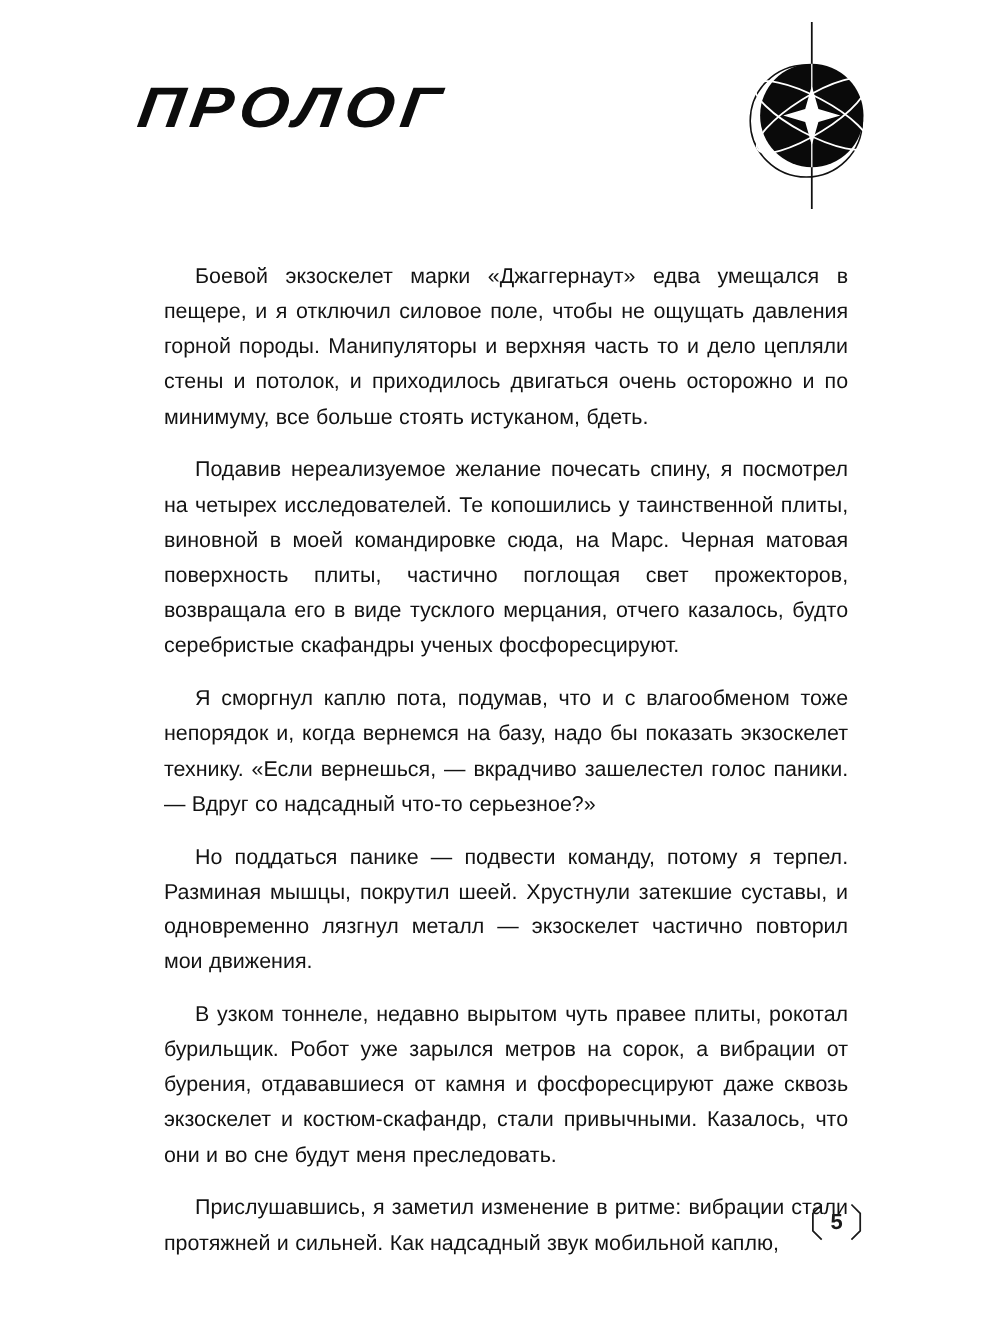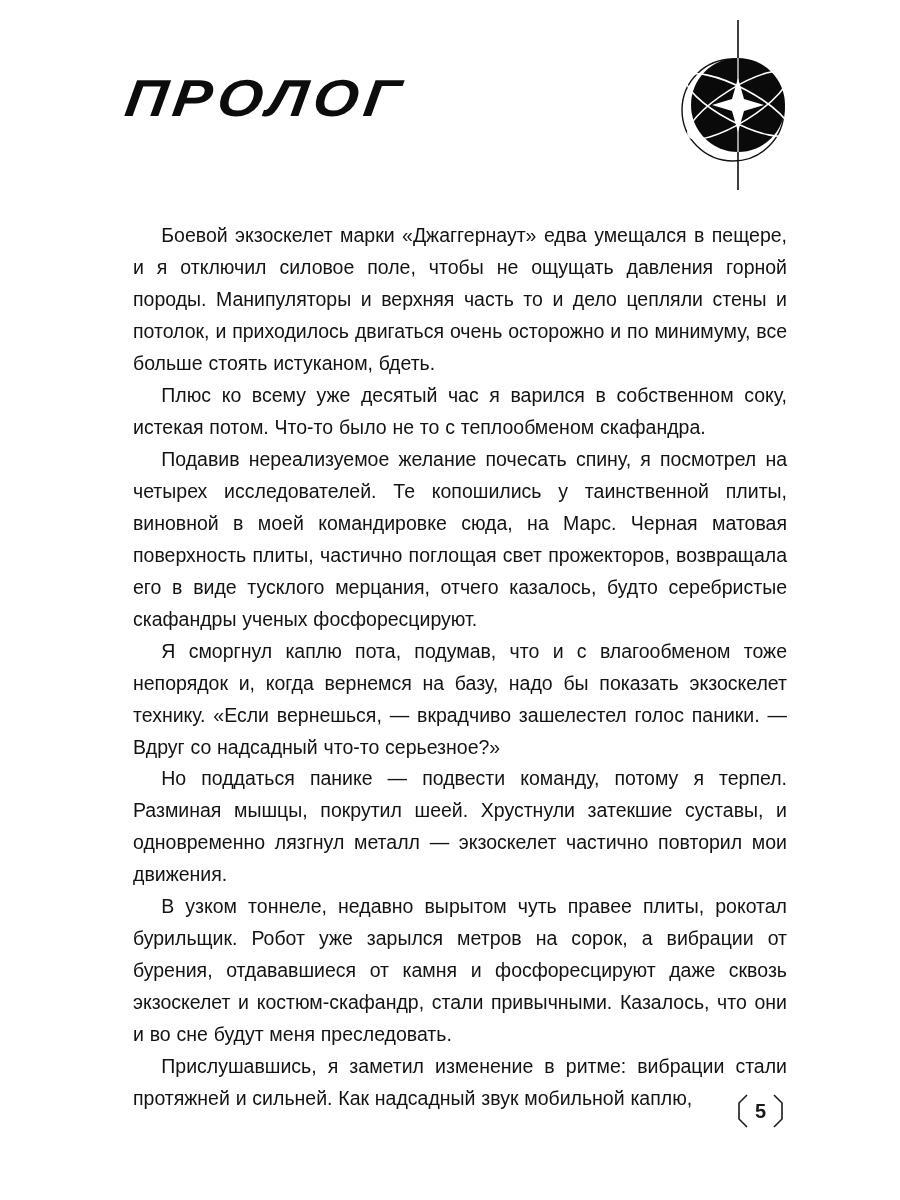--- a/index.html
+++ b/index.html
@@ -45,21 +45,21 @@
     position: absolute;
     left: 133px;
     top: 220px;
     width: 654px;
     font-size: 19.5px;
     line-height: 1.64;
     text-align: justify;
     color: #131313;
   }
   .text-block p {
-    margin: 0;
+    margin: 16px;
     padding: 0;
     text-indent: 1.45em;
     word-spacing: 0.02em;
   }
 
   
   .page-num-wrap {
     position: absolute;
     left: 736px;
     top: 1094px;
@@ -98,21 +98,20 @@
     </g>
 
     <line x1="66" y1="38" x2="66" y2="132" stroke="#ffffff" stroke-width="1.2"></line>
 
     <path d="M66 58 L72 79 L92 85 L72 91 L66 112 L60 91 L40 85 L60 79 Z" fill="#ffffff"></path>
   </svg>
 </div>
 
 <div class="text-block" id="paragraphs">
     <p>Боевой экзоскелет марки «Джаггернаут» едва умещался в пещере, и я отключил силовое поле, чтобы не ощущать давления горной породы. Манипуляторы и верхняя часть то и дело цепляли стены и потолок, и приходилось двигаться очень осторожно и по минимуму, все больше стоять истуканом, бдеть.</p>
-    <p>Плюс ко всему уже десятый час я варился в собственном соку, истекая потом. Что-то было не то с теплообменом скафандра.</p>
     <p>Подавив нереализуемое желание почесать спину, я посмотрел на четырех исследователей. Те копошились у таинственной плиты, виновной в моей командировке сюда, на Марс. Черная матовая поверхность плиты, частично поглощая свет прожекторов, возвращала его в виде тусклого мерцания, отчего казалось, будто серебристые скафандры ученых фосфоресцируют.</p>
     <p>Я сморгнул каплю пота, подумав, что и с влагообменом тоже непорядок и, когда вернемся на базу, надо бы показать экзоскелет технику. «Если вернешься, — вкрадчиво зашелестел голос паники. — Вдруг со надсадный что-то серьезное?»</p>
     <p>Но поддаться панике — подвести команду, потому я терпел. Разминая мышцы, покрутил шеей. Хрустнули затекшие суставы, и одновременно лязгнул металл — экзоскелет частично повторил мои движения.</p>
     <p>В узком тоннеле, недавно вырытом чуть правее плиты, рокотал бурильщик. Робот уже зарылся метров на сорок, а вибрации от бурения, отдававшиеся от камня и фосфоресцируют даже сквозь экзоскелет и костюм-скафандр, стали привычными. Казалось, что они и во сне будут меня преследовать.</p>
     <p>Прислушавшись, я заметил изменение в ритме: вибрации стали протяжней и сильней. Как надсадный звук мобильной каплю,</p>
   </div>
 
 <div class="page-num-wrap">
   <span class="bracket">
     <svg width="12" height="34" viewBox="0 0 12 34" xmlns="http://www.w3.org/2000/svg">

